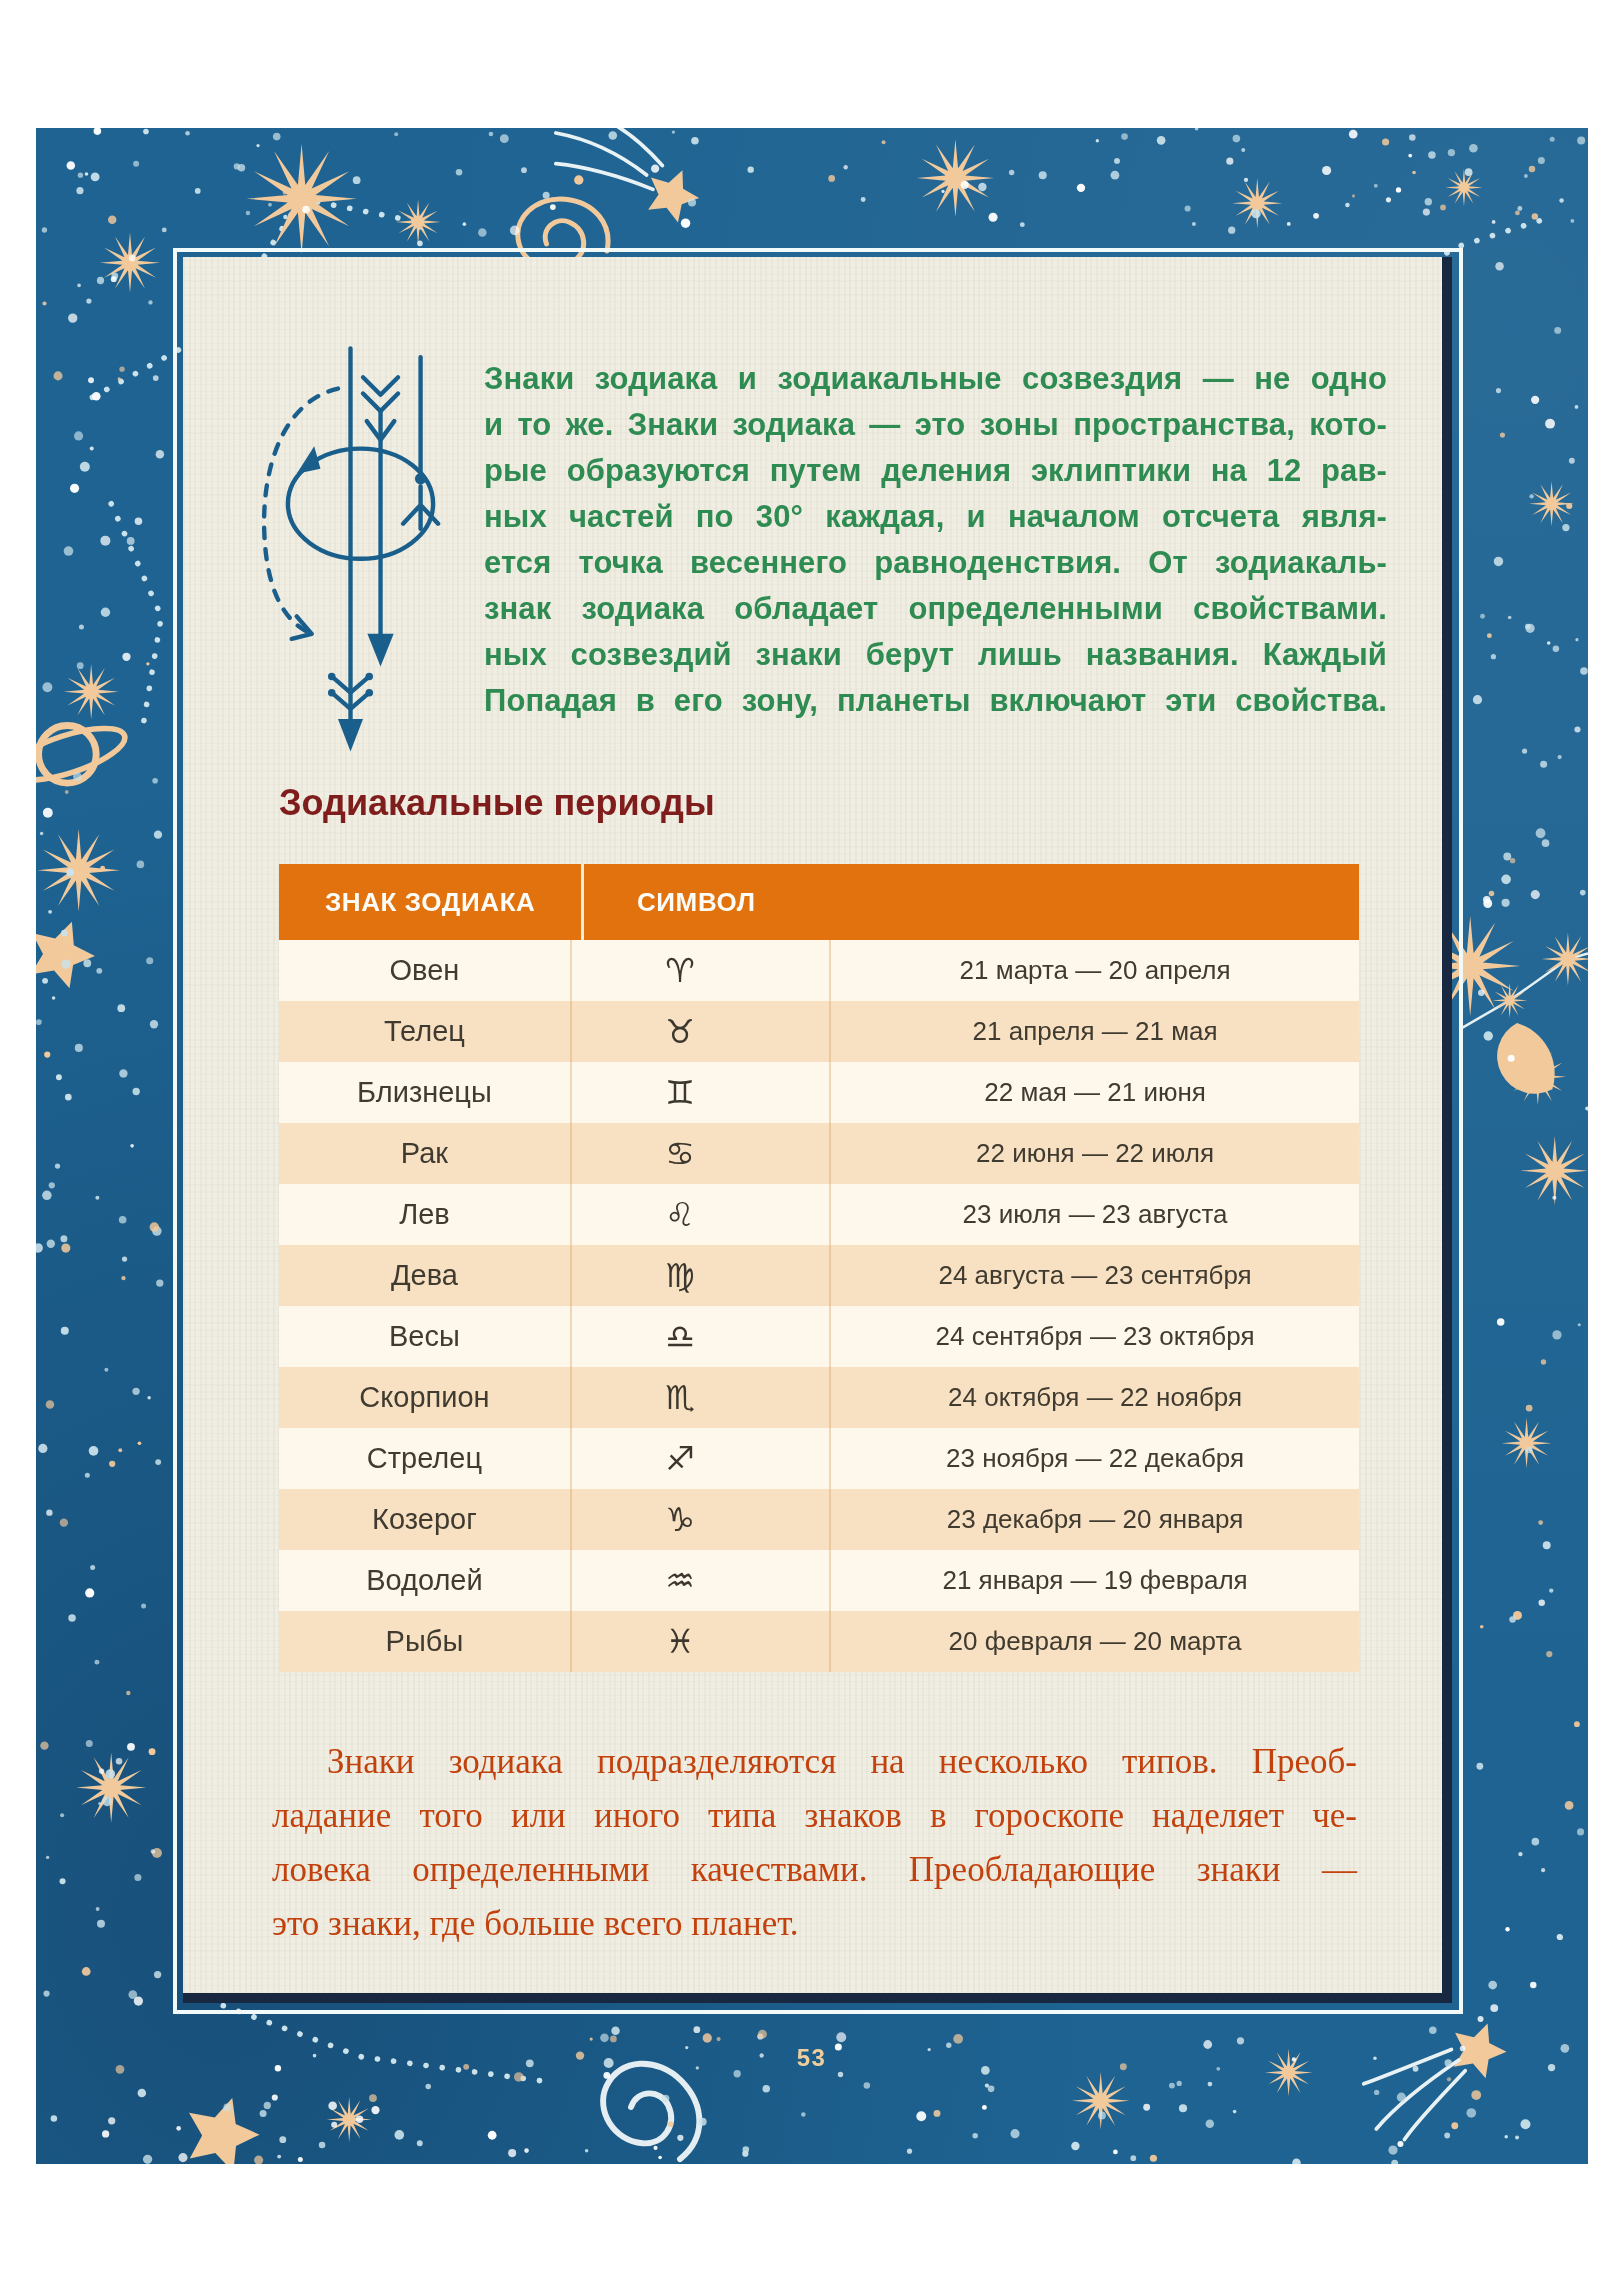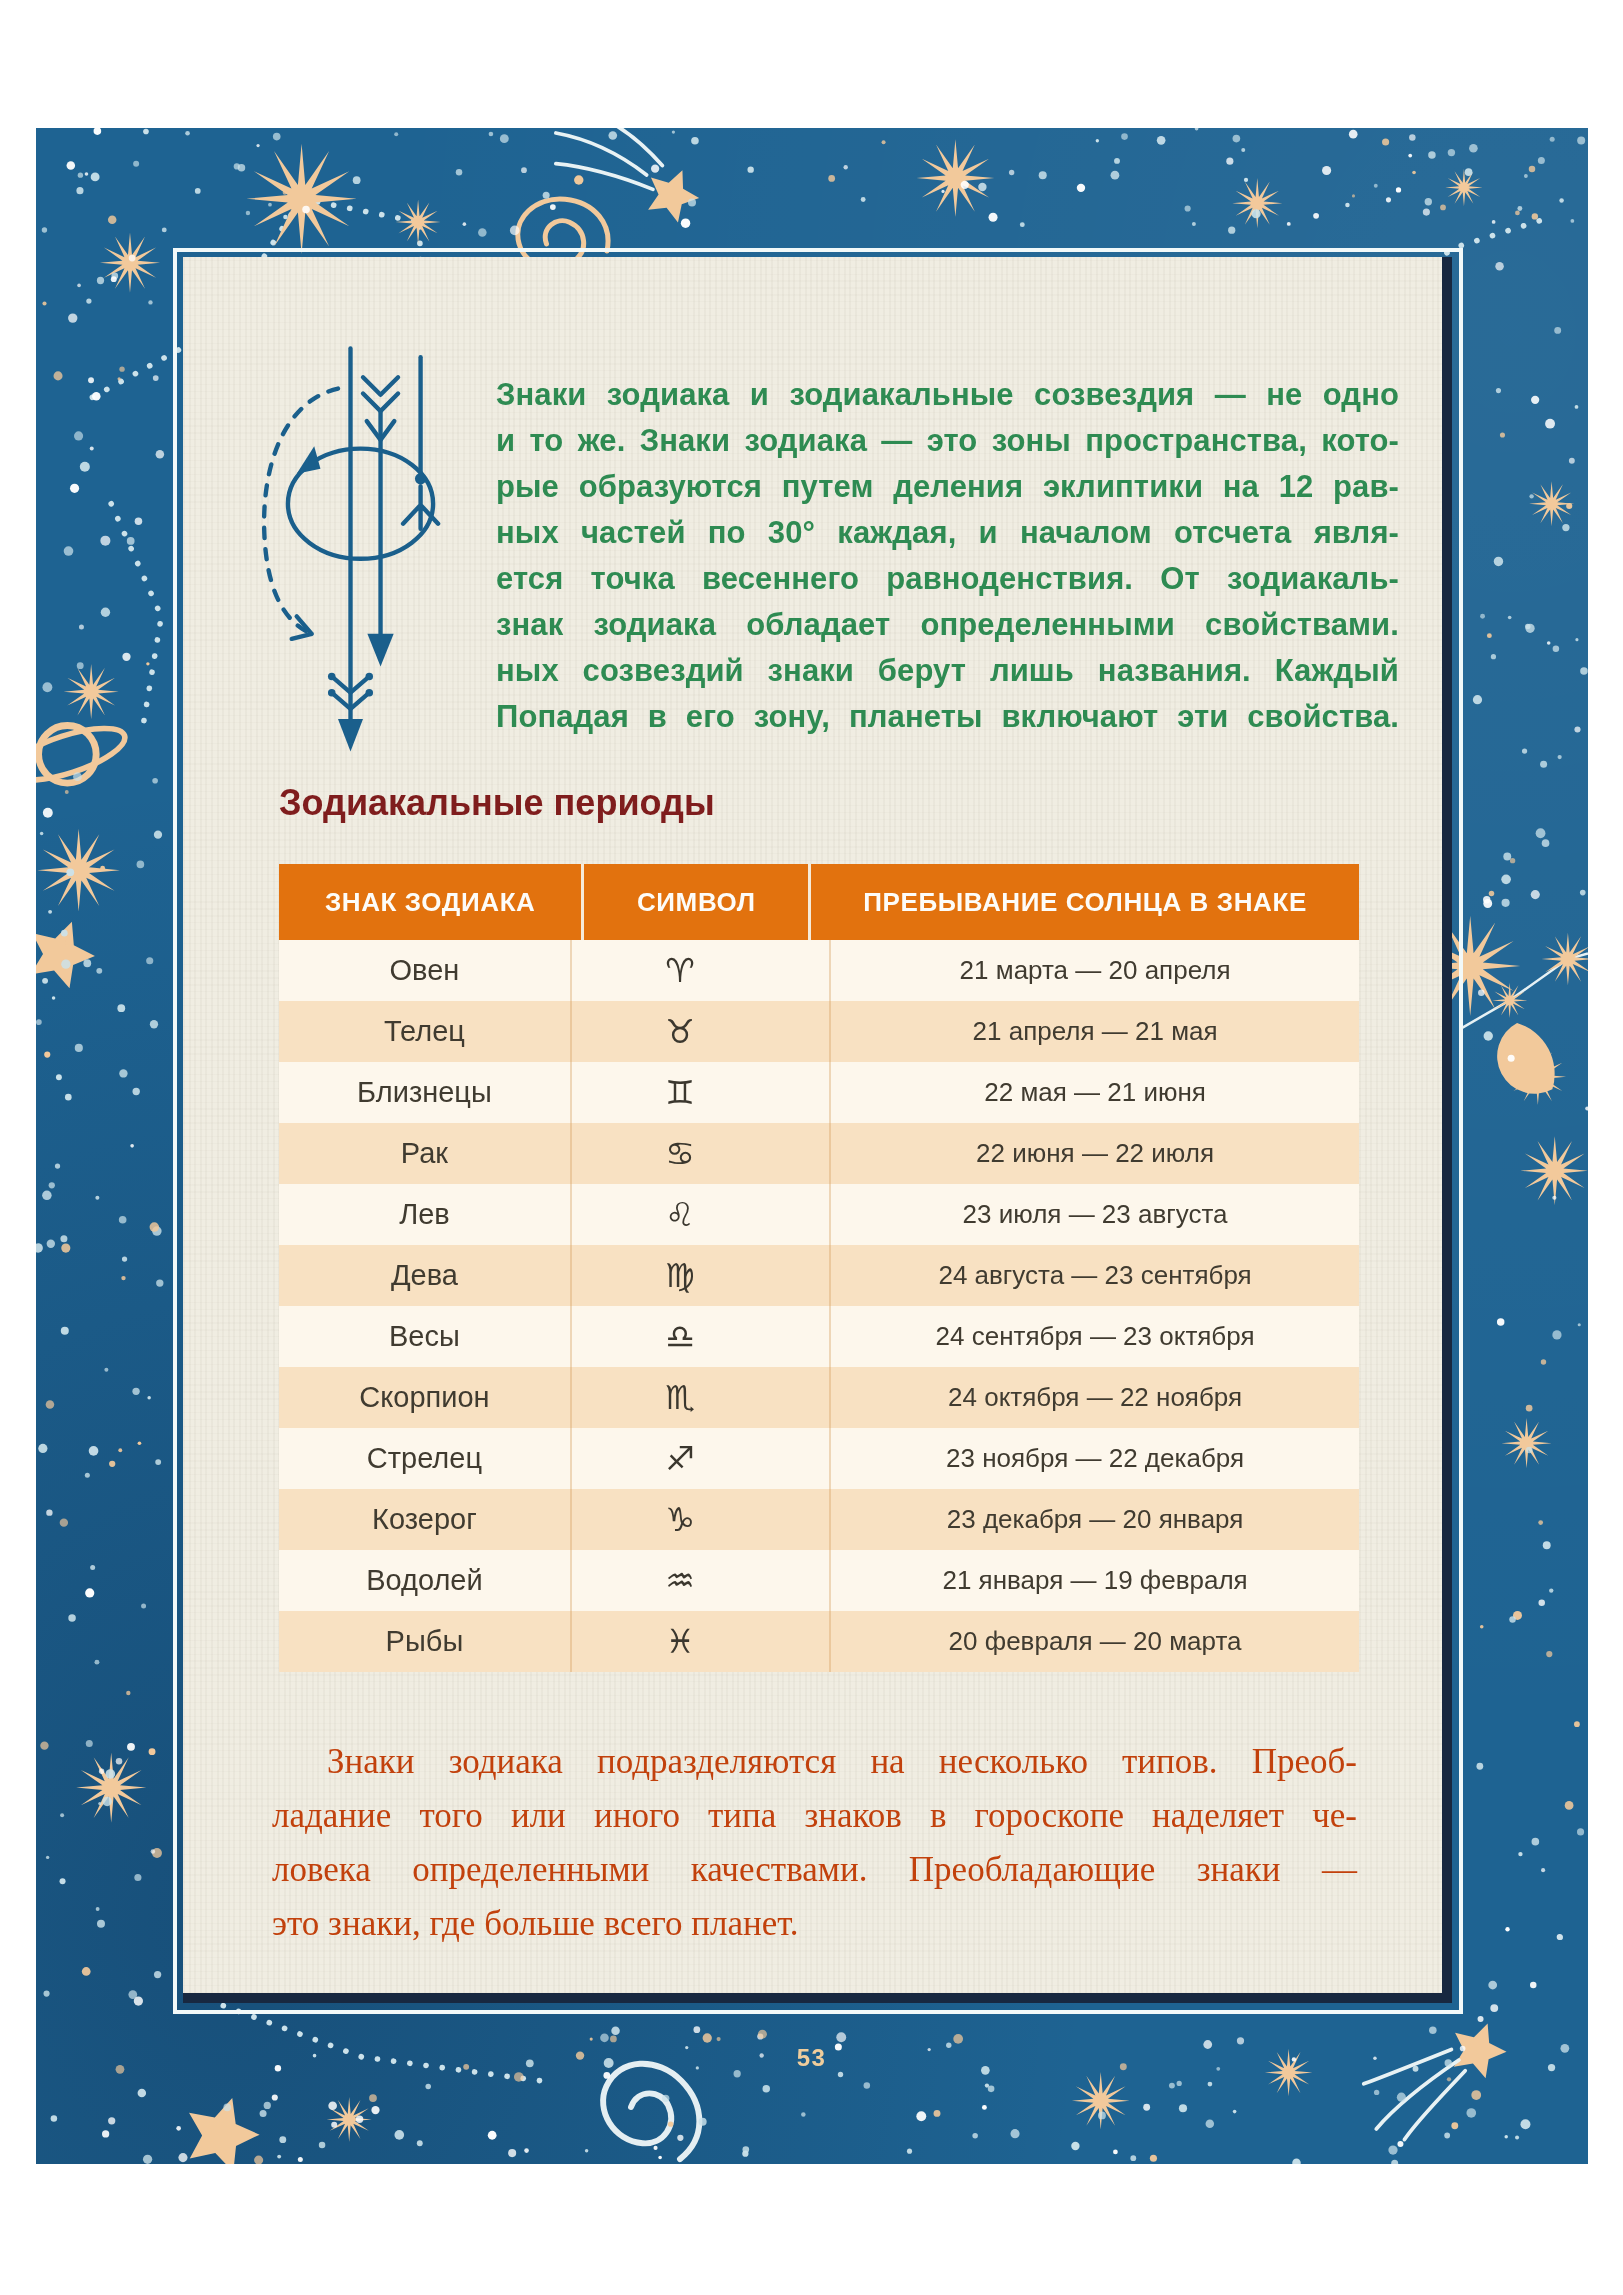--- a/index.html
+++ b/index.html
@@ -28,24 +28,23 @@
       repeating-linear-gradient(90deg, rgba(118,108,86,.05) 0 1.9px, rgba(118,108,86,0) 1.9px 5.6px),
       repeating-linear-gradient(0deg, rgba(118,108,86,.03) 0 1.3px, rgba(118,108,86,0) 1.3px 6.9px),
       #F0EDE2;
     border-right:10px solid #182840;
     border-bottom:10px solid #182840;
   }
   
   .ornament{position:absolute;left:244px;top:341px;width:213px;height:413px;}
   
   .intro{
-    position:absolute;left:496px;top:356px;width:903px;
+    position:absolute;left:484px;top:356px;width:903px;
     color:#2E8B52;font-size:31px;font-weight:700;line-height:46px;
     letter-spacing:0.1px;
-    margin-top:16px;
   }
   .iline{text-align:justify;text-align-last:justify;white-space:normal;}
   
   .table-title{
     position:absolute;left:279px;top:782px;width:1080px;
     text-align:left;color:#7f1d1d;font-size:36px;font-weight:700;
   }
   
   .ztable{position:absolute;left:279px;top:864px;width:1080px;}
   .thead{display:flex;height:76px;background:#E2720E;}
@@ -589,21 +588,20 @@
   <div class="iline">ных созвездий знаки берут лишь названия. Каждый</div>
   <div class="iline">Попадая в его зону, планеты включают эти свойства.</div>
 </div>
 
 <div class="table-title">Зодиакальные периоды</div>
 
 <div class="ztable">
   <div class="thead">
     <div class="th c1">ЗНАК ЗОДИАКА</div>
     <div class="th c2">СИМВОЛ</div>
-    <div class="th c3">ПРЕБЫВАНИЕ СОЛНЦА В ЗНАКЕ</div>
   </div>
   <div class="tbody">
     <div class="trow">
       <div class="td name c1">Овен</div>
       <div class="td sym  c2">♈</div>
       <div class="td per  c3">21 марта — 20 апреля</div>
     </div>
     <div class="trow">
       <div class="td name c1">Телец</div>
       <div class="td sym  c2">♉</div>

